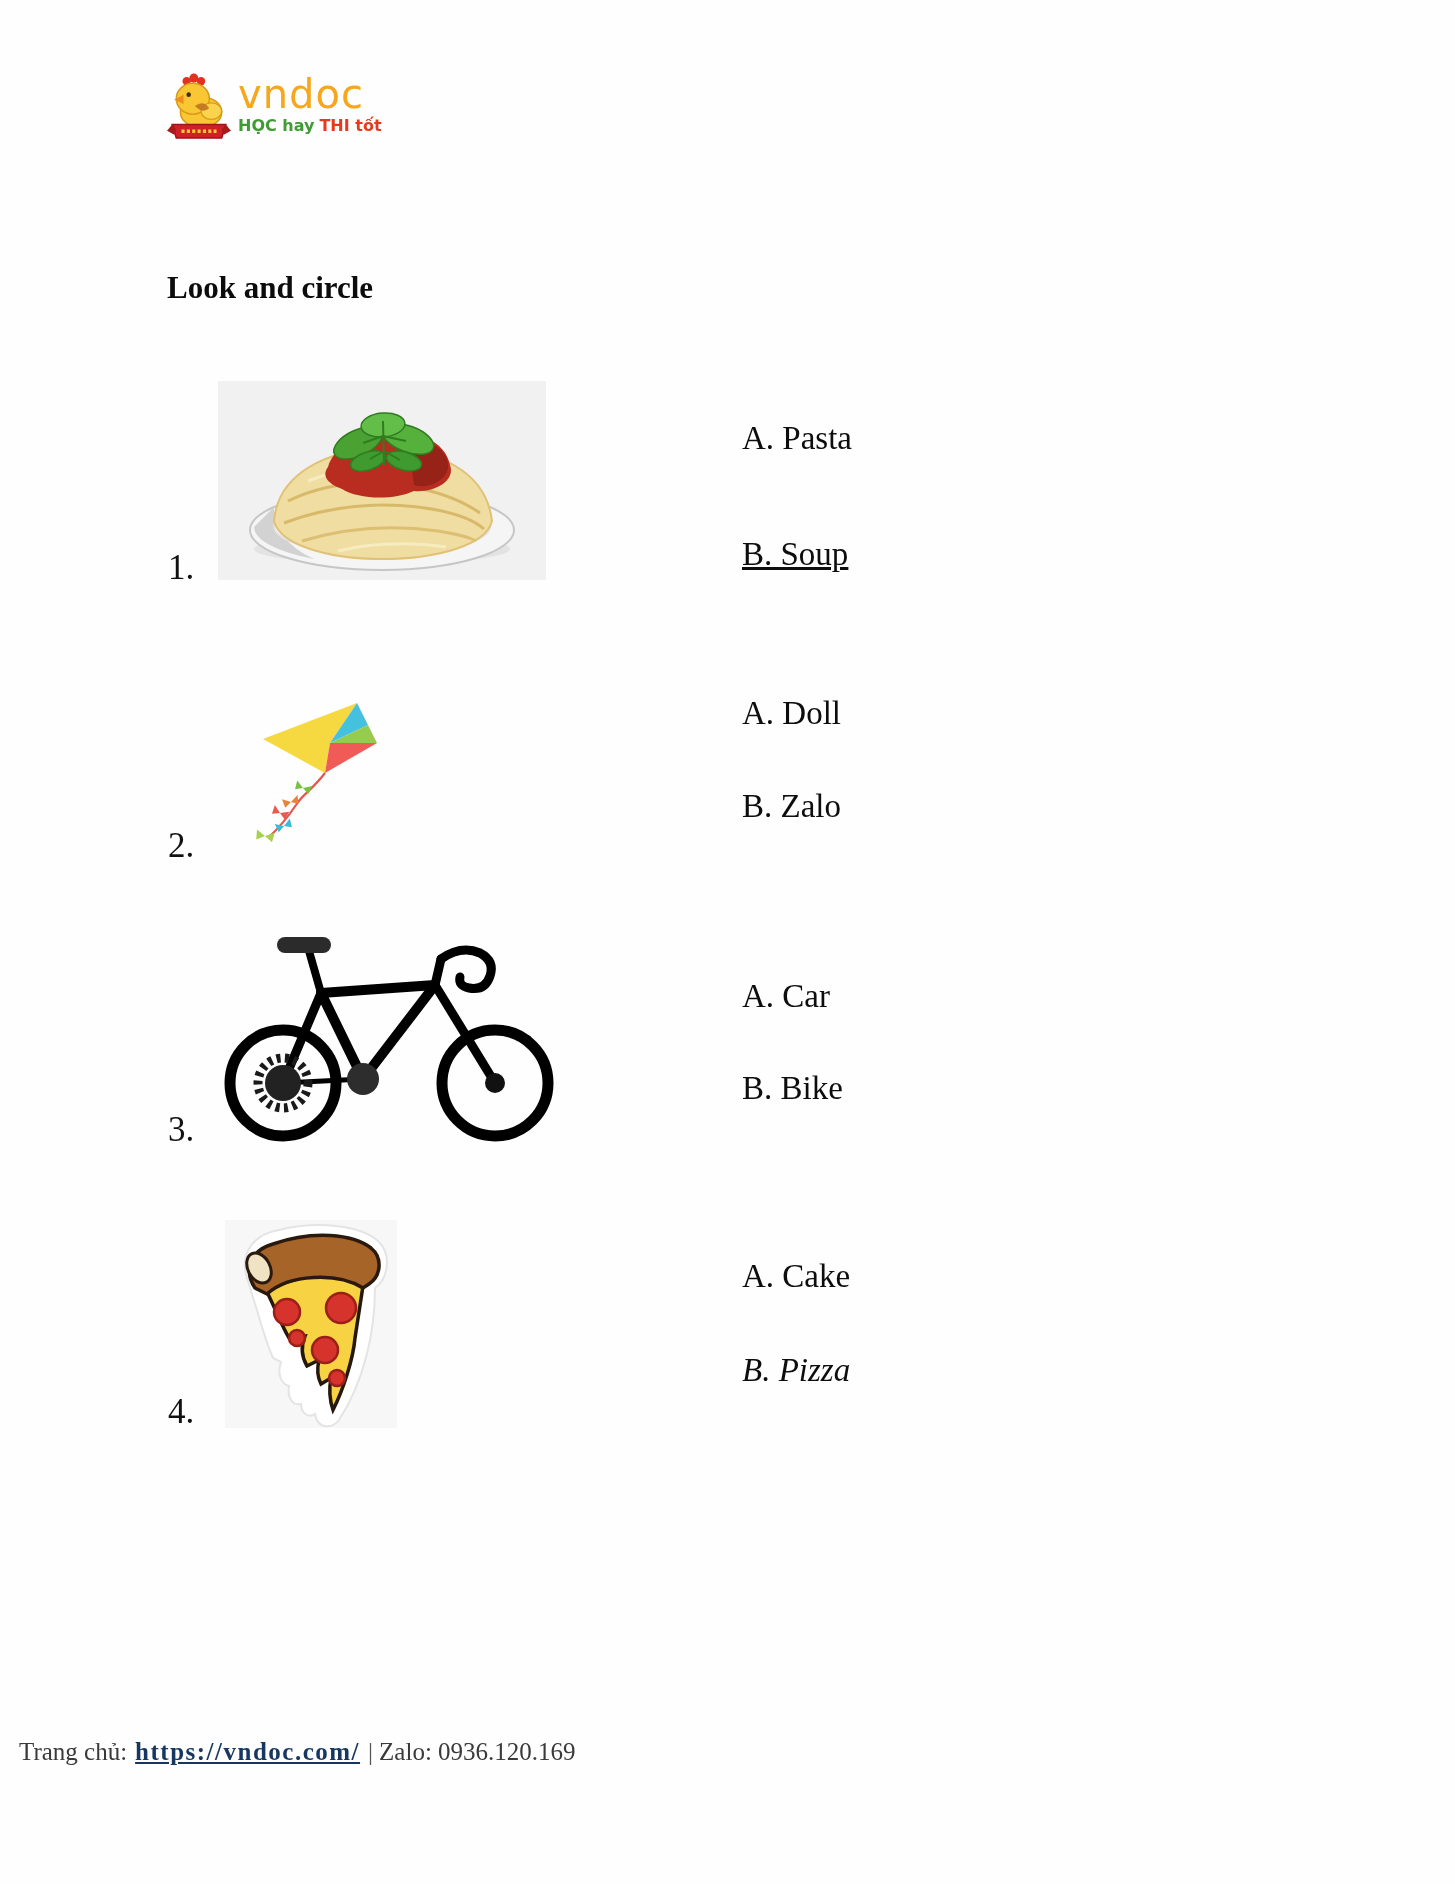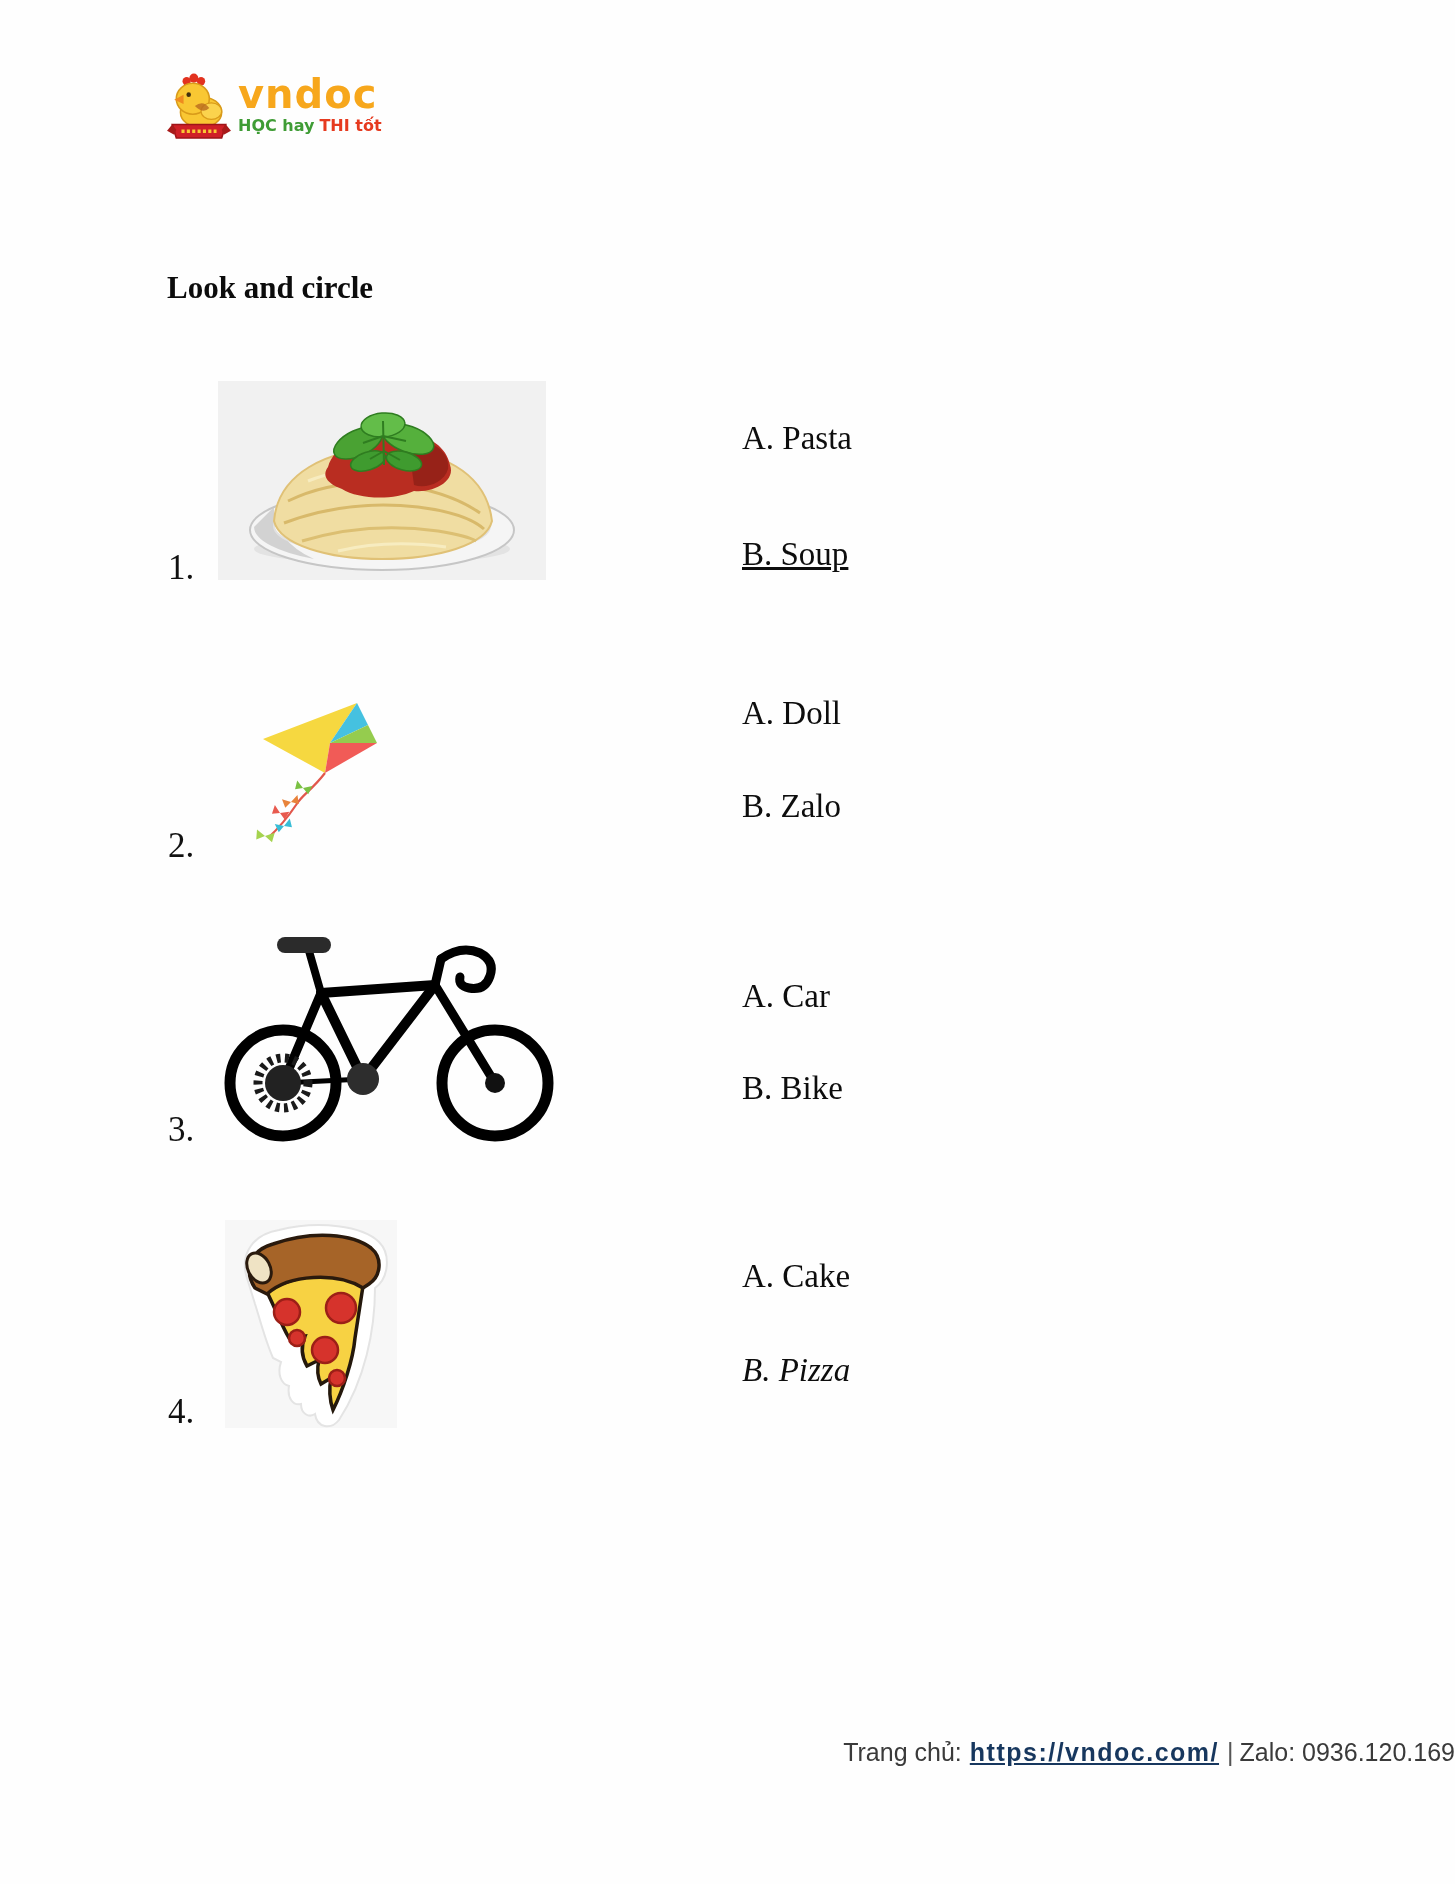--- a/index.html
+++ b/index.html
@@ -7,21 +7,21 @@
   .page {
     position:relative; width:1455px; height:1884px; background:#fefefe;
     font-family:"Liberation Serif", serif; overflow:hidden;
   }
 
   
   .logo { position:absolute; left:166px; top:72px; display:flex; align-items:flex-start; }
   .mascot { width:66px; height:70px; }
   .logo-text { margin-left:6px; display:flex; flex-direction:column; }
   .brand {
-    font-family:"DejaVu Sans", sans-serif; font-weight:700; font-size:40px;
+    font-family:"DejaVu Sans", sans-serif; font-weight:400; font-size:40px;
     color:#f7a71c; letter-spacing:1px; line-height:40px; margin-top:2px;
   }
   .tagline { font-family:"DejaVu Sans", sans-serif; font-weight:700; font-size:16px; margin-top:2px; }
   .tag-green { color:#3f9c35;margin-top:32px; }
   .tag-red { color:#e63a1f; margin-left:5px; }
 
   
   .doc-title {
     position:absolute; top:182px; left:0; width:100%; text-align:center;
     font-weight:700; font-size:31px; color:#0c0c0c;
@@ -43,22 +43,22 @@
   .n1 { top:548px; } .n2 { top:826px; } .n3 { top:1110px; } .n4 { top:1392px; }
 
   .opt { position:absolute; left:742px; font-size:33px; color:#0d0d0d; }
   .o1a { top:420px; } .o1b { top:536px;text-decoration:underline; }
   .o2a { top:695px; } .o2b { top:788px; }
   .o3a { top:978px; } .o3b { top:1070px; }
   .o4a { top:1258px; } .o4b { top:1352px;font-style:italic; }
 
   
   .footer {
-    position:absolute; top:1738px; left:0; width:100%; text-align:right;
-    font-family:Liberation Sans, sans-serif; font-size:25px; color:#3a3a3a;
+    position:absolute; top:1738px; left:0; width:100%; text-align:left;
+    font-family:Liberation Serif, serif; font-size:25px; color:#3a3a3a;padding-left:19px;
   }
   .footer a {
     color:#17375e; font-weight:700; letter-spacing:1.5px;
     text-decoration:underline; margin:0 8px;
   }
   .footer .sep { color:#555; margin-right:6px; }
 </style>
 </head>
 <body>
 

